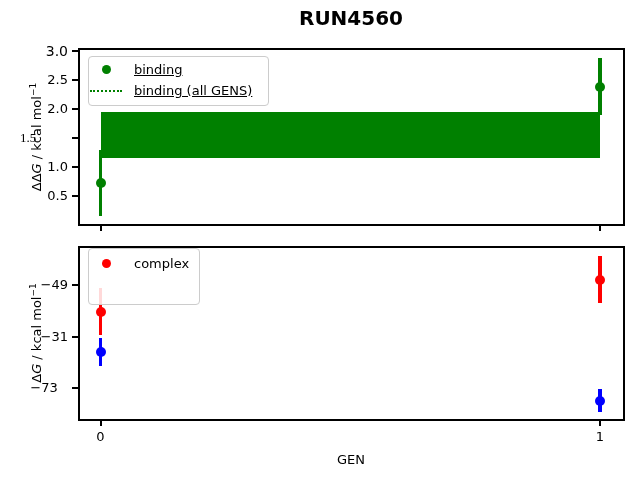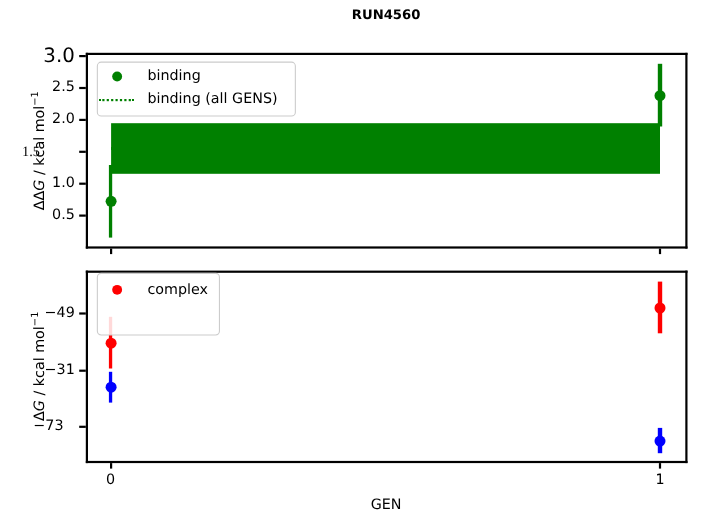--- a/index.html
+++ b/index.html
@@ -3,42 +3,42 @@
 <meta charset="utf-8">
 <style>
   html,body { margin:0; padding:0; background:#ffffff; }
   .fig {
     position:relative; width:640px; height:480px; background:#ffffff;
     font-family:"DejaVu Sans","Liberation Sans",sans-serif; color:#000;
     overflow:hidden;
   }
   .chart-title {
     position:absolute; top:6px; left:351px; transform:translateX(-50%);
-    font-size:12px; font-weight:bold; white-space:nowrap;
+    font-size:20px; font-weight:bold; white-space:nowrap;
   }
   .axes { position:absolute; }
   #axes0 { left:78px; top:48px;  width:547px; height:178px; }
   #axes1 { left:78px; top:246px; width:547px; height:175px; }
   .ylabel {
     position:absolute; transform:translate(-50%,-50%) rotate(-90deg);
     font-size:13px; white-space:nowrap;
   }
   #ylabel0 { left:36px; top:137px; }
   #ylabel1 { left:36px; top:333px; }
   .ylabel .var { font-style:italic; }
   .ylabel sup { font-size:9px; }
   .xlabel {
     position:absolute; top:452px; left:351px; transform:translateX(-50%);
     font-size:13px; white-space:nowrap;
   }
   .legend {
     position:absolute; background:rgba(255,255,255,0.85);
     border:1px solid #cccccc; border-radius:4px; z-index:5;
   }
-  #legend0 { left:88px; top:56px;  width:179px; height:46px; padding-top:2px; }
+  #legend0 { left:88px; top:56px;  width:179px; height:46px; padding-top:2px;text-decoration:underline; }
   #legend1 { left:88px; top:248px; width:110px; height:52px; padding-top:3px; }
   .legend-row { display:flex; align-items:center; height:21px; }
   #legend1 .legend-row { height:23px; }
   .legend-marker-cell { width:34px; display:flex; justify-content:center; align-items:center; flex:none; }
   .legend-label { font-size:13px; margin-left:11px; white-space:nowrap; }
   .dot { width:9px; height:9px; border-radius:50%; }
   .dot.green { background:#008000; }
   .dot.blue  { background:#0000ff; }
   .dot.red   { background:#ff0000; }
   .dotted-line { width:32px; height:0; border-top:2.5px dotted #008000; }
@@ -49,21 +49,21 @@
 <div class="fig">
 
   <div class="chart-title">RUN4560</div>
 
   <div class="axes" id="axes0">
       <div style="position: absolute; left: 0px; top: 0px; width: 547px; height: 2px; background: rgb(0, 0, 0);"></div>
       <div style="position: absolute; left: 0px; top: 176px; width: 547px; height: 2px; background: rgb(0, 0, 0);"></div>
       <div style="position: absolute; left: 0px; top: 0px; width: 2px; height: 178px; background: rgb(0, 0, 0);"></div>
       <div style="position: absolute; left: 545px; top: 0px; width: 2px; height: 178px; background: rgb(0, 0, 0);"></div>
       <div style="position: absolute; left: -6px; top: 1.89902px; width: 6px; height: 2px; background: rgb(0, 0, 0);"></div>
-      <div style="position: absolute; left: -58px; top: -5.10098px; width: 48px; text-align: right; font-size: 18px; line-height: 16px;">3.0</div>
+      <div style="position: absolute; left: -58px; top: -5.10098px; width: 48px; text-align: right; font-size: 14px; line-height: 16px;">3.0</div>
       <div style="position: absolute; left: -6px; top: 30.8893px; width: 6px; height: 2px; background: rgb(0, 0, 0);"></div>
       <div style="position: absolute; left: -58px; top: 23.8893px; width: 48px; text-align: right; font-size: 13px; line-height: 16px;">2.5</div>
       <div style="position: absolute; left: -6px; top: 59.8795px; width: 6px; height: 2px; background: rgb(0, 0, 0);"></div>
       <div style="position: absolute; left: -58px; top: 52.8795px; width: 48px; text-align: right; font-size: 13px; line-height: 16px;">2.0</div>
       <div style="position: absolute; left: -6px; top: 88.8697px; width: 6px; height: 2px; background: rgb(0, 0, 0);"></div>
       <div style="position: absolute; left: -58px; top: 81.8697px; width: 48px; text-align: left; font-size: 13px; line-height: 16px; font-family: Liberation Serif, serif;">1.5</div>
       <div style="position: absolute; left: -6px; top: 117.86px; width: 6px; height: 2px; background: rgb(0, 0, 0);"></div>
       <div style="position: absolute; left: -58px; top: 110.86px; width: 48px; text-align: right; font-size: 13px; line-height: 16px;">1.0</div>
       <div style="position: absolute; left: -6px; top: 146.85px; width: 6px; height: 2px; background: rgb(0, 0, 0);"></div>
       <div style="position: absolute; left: -58px; top: 139.85px; width: 48px; text-align: right; font-size: 13px; line-height: 16px;">0.5</div>

